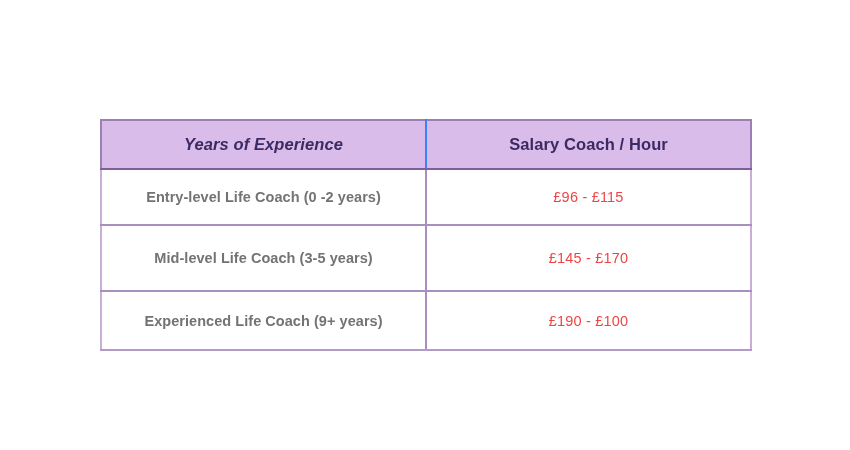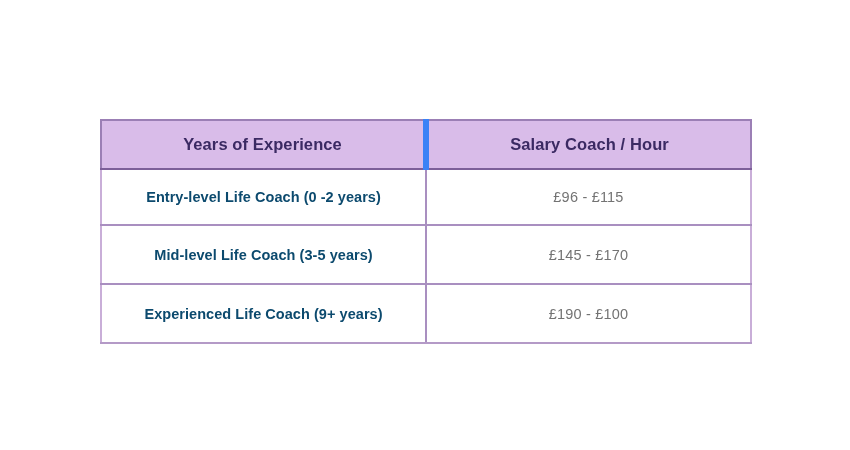--- a/index.html
+++ b/index.html
@@ -40,53 +40,54 @@
     text-align: center;
     height: 49px;
     padding: 0 8px;
     box-sizing: border-box;
     border-top: 2px solid #9b7fb5;
     border-bottom: 2px solid #7d5f99;
     border-left: 2px solid #9b7fb5;
     border-right: 2px solid #9b7fb5;
   }
   thead th.th-experience {
-    border-right: 6px solid #3b82f6;
+    border-right: 2px solid #3b82f6;
+    font-style: italic;
   }
 
   
   tbody td {
     text-align: center;
     padding: 0 10px;
     box-sizing: border-box;
     border-left: 2px solid #c9aed8;
     border-right: 2px solid #c9aed8;
     border-bottom: 2px solid #a98fc0;
     vertical-align: middle;
   }
   tbody tr:last-child td {
     border-bottom: 2px solid #b49ac7;
   }
 
   tbody td.cell-experience {
-    color: #0c4a6e;
+    color: #737373;
     font-size: 14.5px;
     font-weight: bold;
     letter-spacing: 0.05px;
     border-right: 2px solid #a98fc0;
   }
   tbody td.cell-salary {
-    color: #737373;
+    color: #ef4444;
     font-size: 14.5px;
     font-weight: normal;
     letter-spacing: 0.2px;
   }
 
   tbody tr.row-0 td { height: 56px; }
-  tbody tr.row-1 td { height: 59px; }
+  tbody tr.row-1 td { height: 66px; }
   tbody tr.row-2 td { height: 59px; }
 </style>
 </head>
 <body>
 
 <div id="salary-table-wrap">
   <table class="salary-table">
     <colgroup>
       <col class="col-experience">
       <col class="col-salary">

